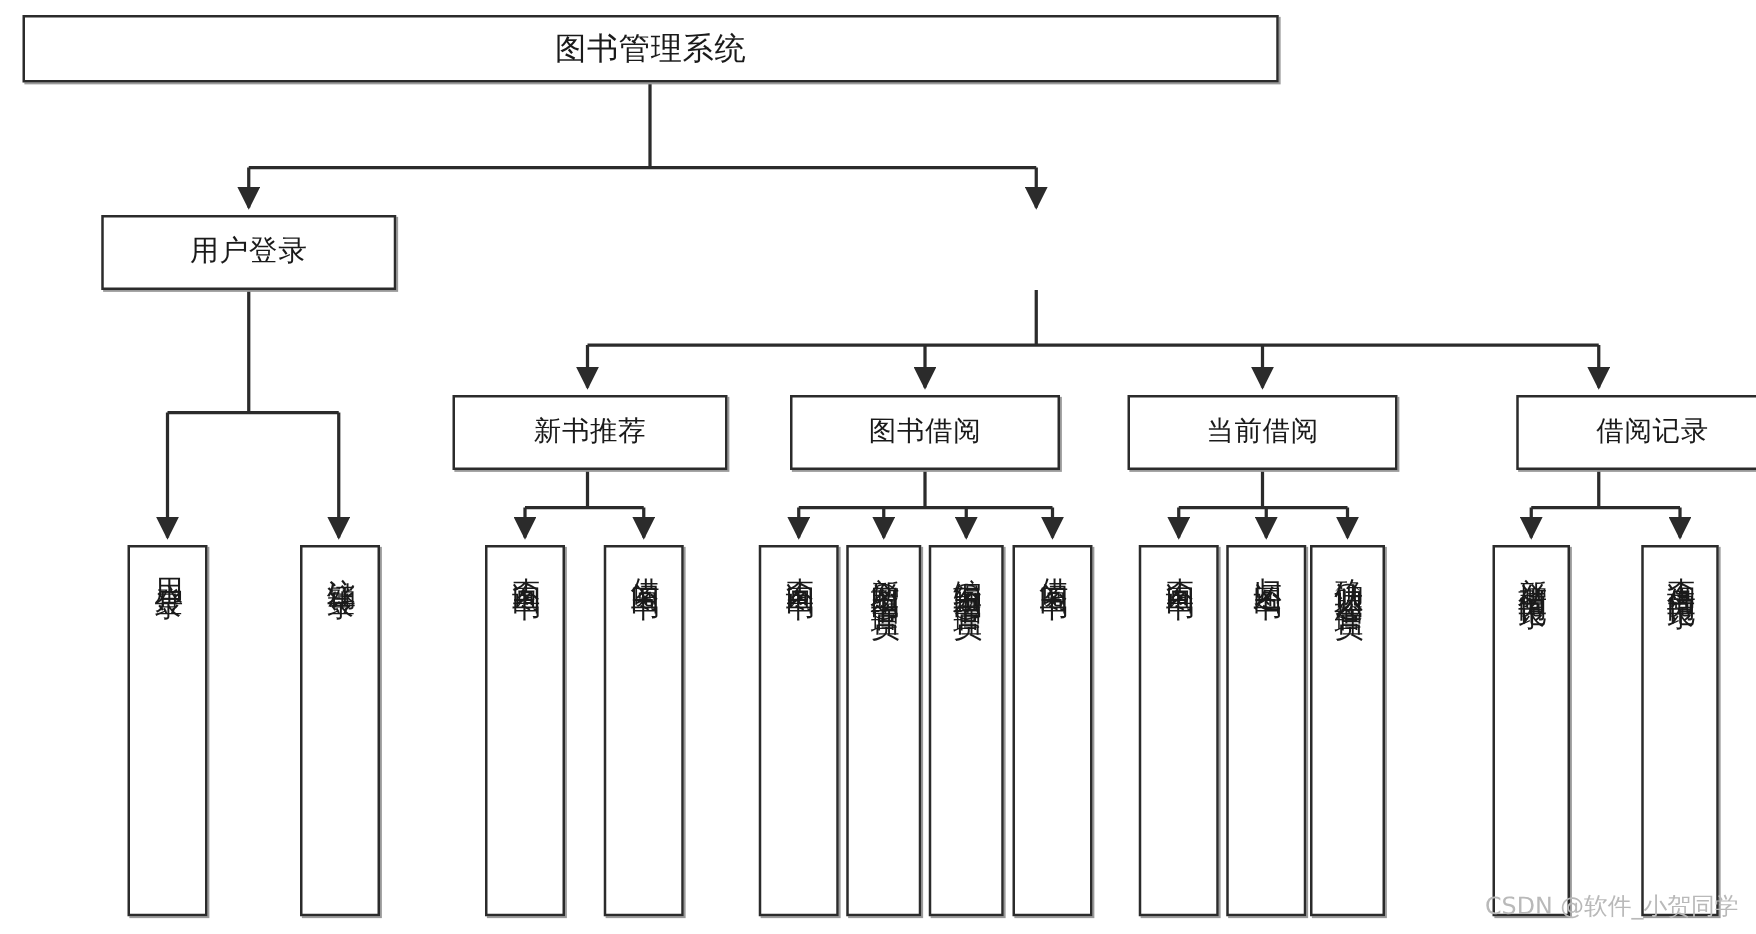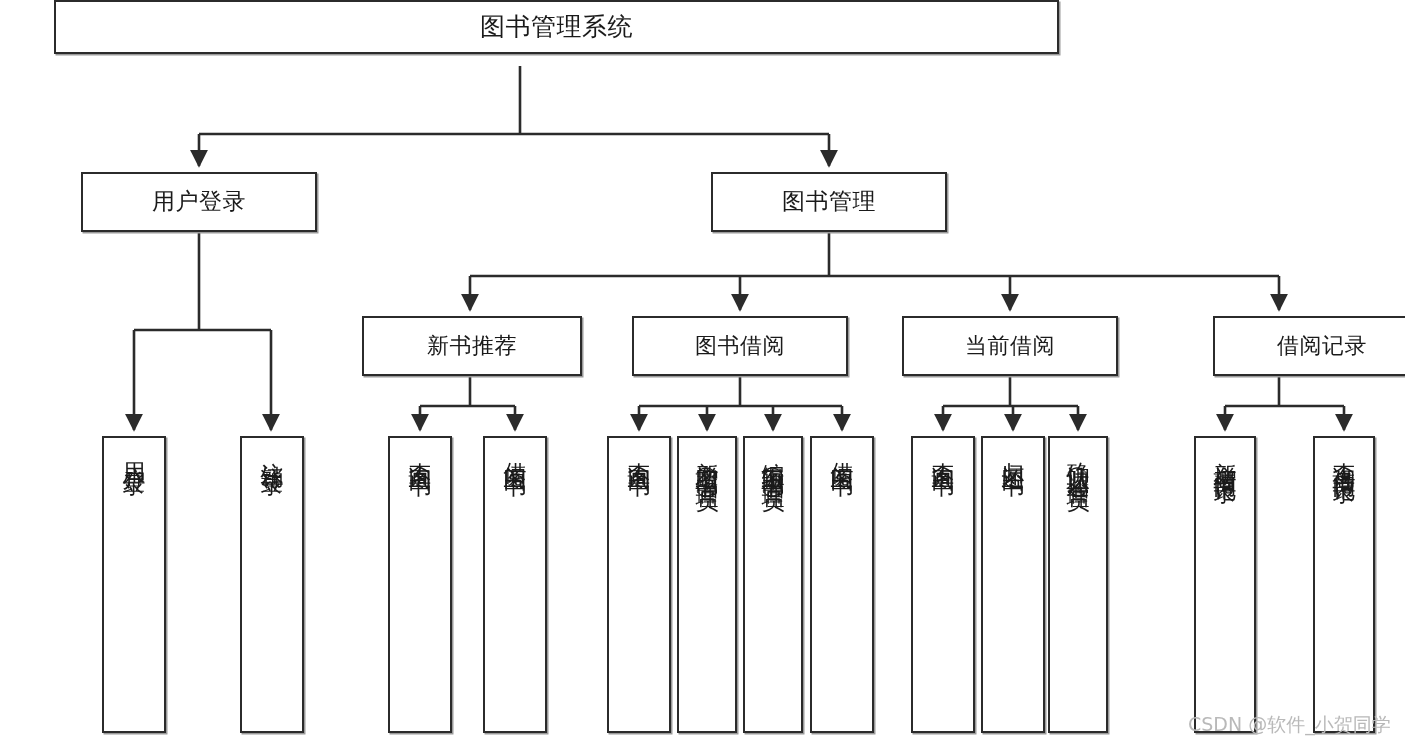--- a/index.html
+++ b/index.html
@@ -105,29 +105,26 @@
       <path d="M 1013 406 L 1013 430" marker-end="url(#arrow)"></path>
       <path d="M 1078 406 L 1078 430" marker-end="url(#arrow)"></path>
 
       <path d="M 1279 376 L 1279 406"></path>
       <path d="M 1225 406 L 1344 406"></path>
       <path d="M 1225 406 L 1225 430" marker-end="url(#arrow)"></path>
       <path d="M 1344 406 L 1344 430" marker-end="url(#arrow)"></path>
     </g>
   </svg>
 
-  <div class="node root" style="left: 18px; top: 0; width: 1005px; height: 54px; margin-left: 36px;">
+  <div class="node root" style="left: 18px; top: 12px; width: 1005px; height: 54px;">
     <span class="node-label">图书管理系统</span>
   </div>
 
   <div class="node branch" style="left: 81px; top: 172px; width: 236px; height: 60px;">
     <span class="node-label">用户登录</span>
-  </div>
-  <div class="node branch" style="left: 711px; top: 172px; width: 236px; height: 60px;">
-    <span class="node-label">图书管理</span>
   </div>
 
   <div class="node group" style="left: 362px; top: 316px; width: 220px; height: 60px;">
     <span class="node-label">新书推荐</span>
   </div>
   <div class="node group" style="left: 632px; top: 316px; width: 216px; height: 60px;">
     <span class="node-label">图书借阅</span>
   </div>
   <div class="node group" style="left: 902px; top: 316px; width: 216px; height: 60px;">
     <span class="node-label">当前借阅</span>

